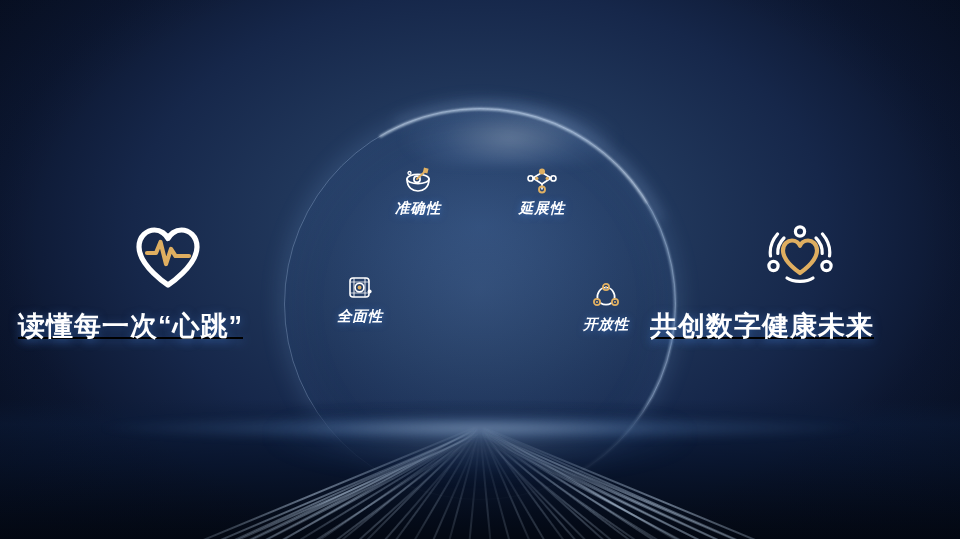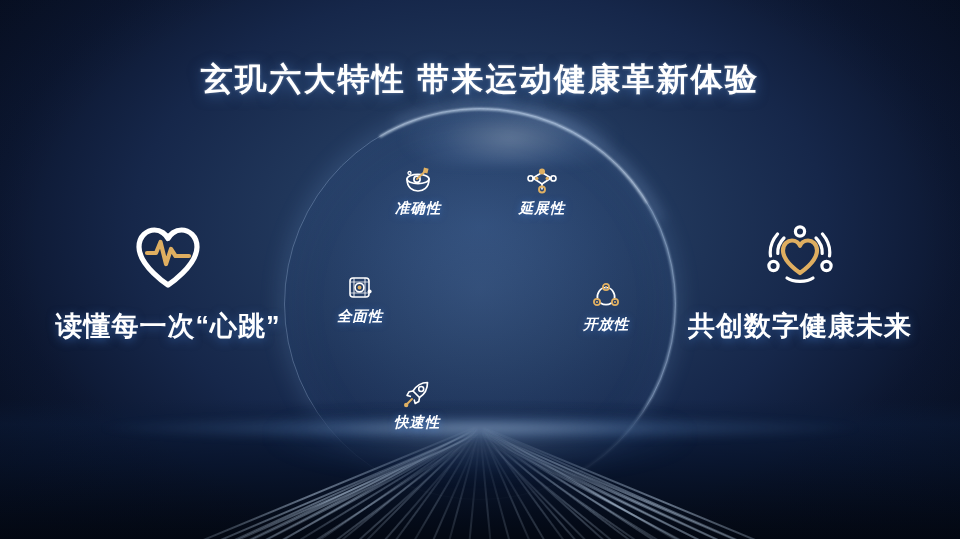--- a/index.html
+++ b/index.html
@@ -100,22 +100,22 @@
     text-align:center;
     font-size:32px;
     font-weight:700;
     letter-spacing:2.2px;
     color:#ffffff;
     text-shadow: 0 2px 14px rgba(90,150,230,.55), 0 0 3px rgba(255,255,255,.35);
   }
   
   .side {
     position:absolute;
-    text-align:center;
     width:300px;
+    text-decoration:underline;
   }
   .side.left  { left:18px;  top:222px; }
   .side.right { left:650px; top:222px; }
   .side-icon { height:72px; display:flex; align-items:center; justify-content:center; }
   .side-text {
     margin-top:14px;
     font-size:27px;
     font-weight:700;
     letter-spacing:1px;
     color:#ffffff;
@@ -253,21 +253,20 @@
         <div class="streak" style="left: 480px; top: 28px; width: 394.571px; transform: rotate(25.18deg); opacity: 0.51;"></div>
         <div class="streak" style="left: 480px; top: 32px; width: 373.481px; transform: rotate(24.43deg); opacity: 0.53;"></div>
         <div class="streak" style="left: 480px; top: 27px; width: 422.834px; transform: rotate(23.73deg); opacity: 0.55;"></div>
         <div class="streak" style="left: 480px; top: 31px; width: 402.676px; transform: rotate(23.09deg); opacity: 0.57;"></div>
         <div class="streak" style="left: 480px; top: 26px; width: 453.061px; transform: rotate(22.49deg); opacity: 0.6;"></div>
       </div>
   </div>
 
   <div class="vignette"></div>
 
-  <div class="title">玄玑六大特性 带来运动健康革新体验</div>
 
   <div class="side left">
     <div class="side-icon">
       <svg width="70" height="66" viewBox="0 0 70 66">
         <path d="M35 60 C 35 60, 6 41, 6 22 C 6 11, 14 5, 21.5 5 C 28 5, 33 9.5, 35 13.5 C 37 9.5, 42 5, 48.5 5 C 56 5, 64 11, 64 22 C 64 41, 35 60, 35 60 Z" fill="none" stroke="#ffffff" stroke-width="5.2" stroke-linejoin="round"></path>
         <path d="M14 28 L23 28 L27.5 17 L33 39 L38 24 L42.5 31 L56 31" fill="none" stroke="#dfae60" stroke-width="4.2" stroke-linecap="round" stroke-linejoin="round"></path>
       </svg>
     </div>
     <div class="side-text">读懂每一次“心跳”</div>
   </div>
@@ -345,28 +344,15 @@
         <circle cx="14" cy="5" r="1.1" fill="#e0b062"></circle>
         <circle cx="5" cy="20" r="3.1" fill="none" stroke="#e0b062" stroke-width="1.8"></circle>
         <circle cx="5" cy="20" r="1.1" fill="#e0b062"></circle>
         <circle cx="23" cy="20" r="3.1" fill="none" stroke="#e0b062" stroke-width="1.8"></circle>
         <circle cx="23" cy="20" r="1.1" fill="#e0b062"></circle>
       </svg>
     </div>
     <div class="feat-label">开放性</div>
   </div>
 
-  <div class="feat f-fast">
-    <div class="feat-icon">
-      <svg width="28" height="28" viewBox="0 0 28 28">
-        <path d="M24.5 2.5 C 19 2.5, 13.5 5.5, 10 11 L 16.5 17.5 C 22 14, 24.5 8.5, 24.5 2.5 Z" fill="none" stroke="#ffffff" stroke-width="1.7" stroke-linejoin="round"></path>
-        <path d="M10 11 L6 11.8 L4 15.4 L8 16.5" fill="none" stroke="#ffffff" stroke-width="1.6" stroke-linejoin="round"></path>
-        <path d="M16.5 17.5 L15.8 21.5 L12.2 23.5 L11.1 19.5" fill="none" stroke="#ffffff" stroke-width="1.6" stroke-linejoin="round"></path>
-        <circle cx="18.2" cy="9" r="2.5" fill="none" stroke="#ffffff" stroke-width="1.6"></circle>
-        <path d="M9 19 L4.5 23.5" stroke="#e0b062" stroke-width="1.9" stroke-linecap="round"></path>
-        <circle cx="3.2" cy="25" r="2.2" fill="#e0b062"></circle>
-      </svg>
-    </div>
-    <div class="feat-label">快速性</div>
-  </div>
 
 
 </div>
 
 </body></html>

